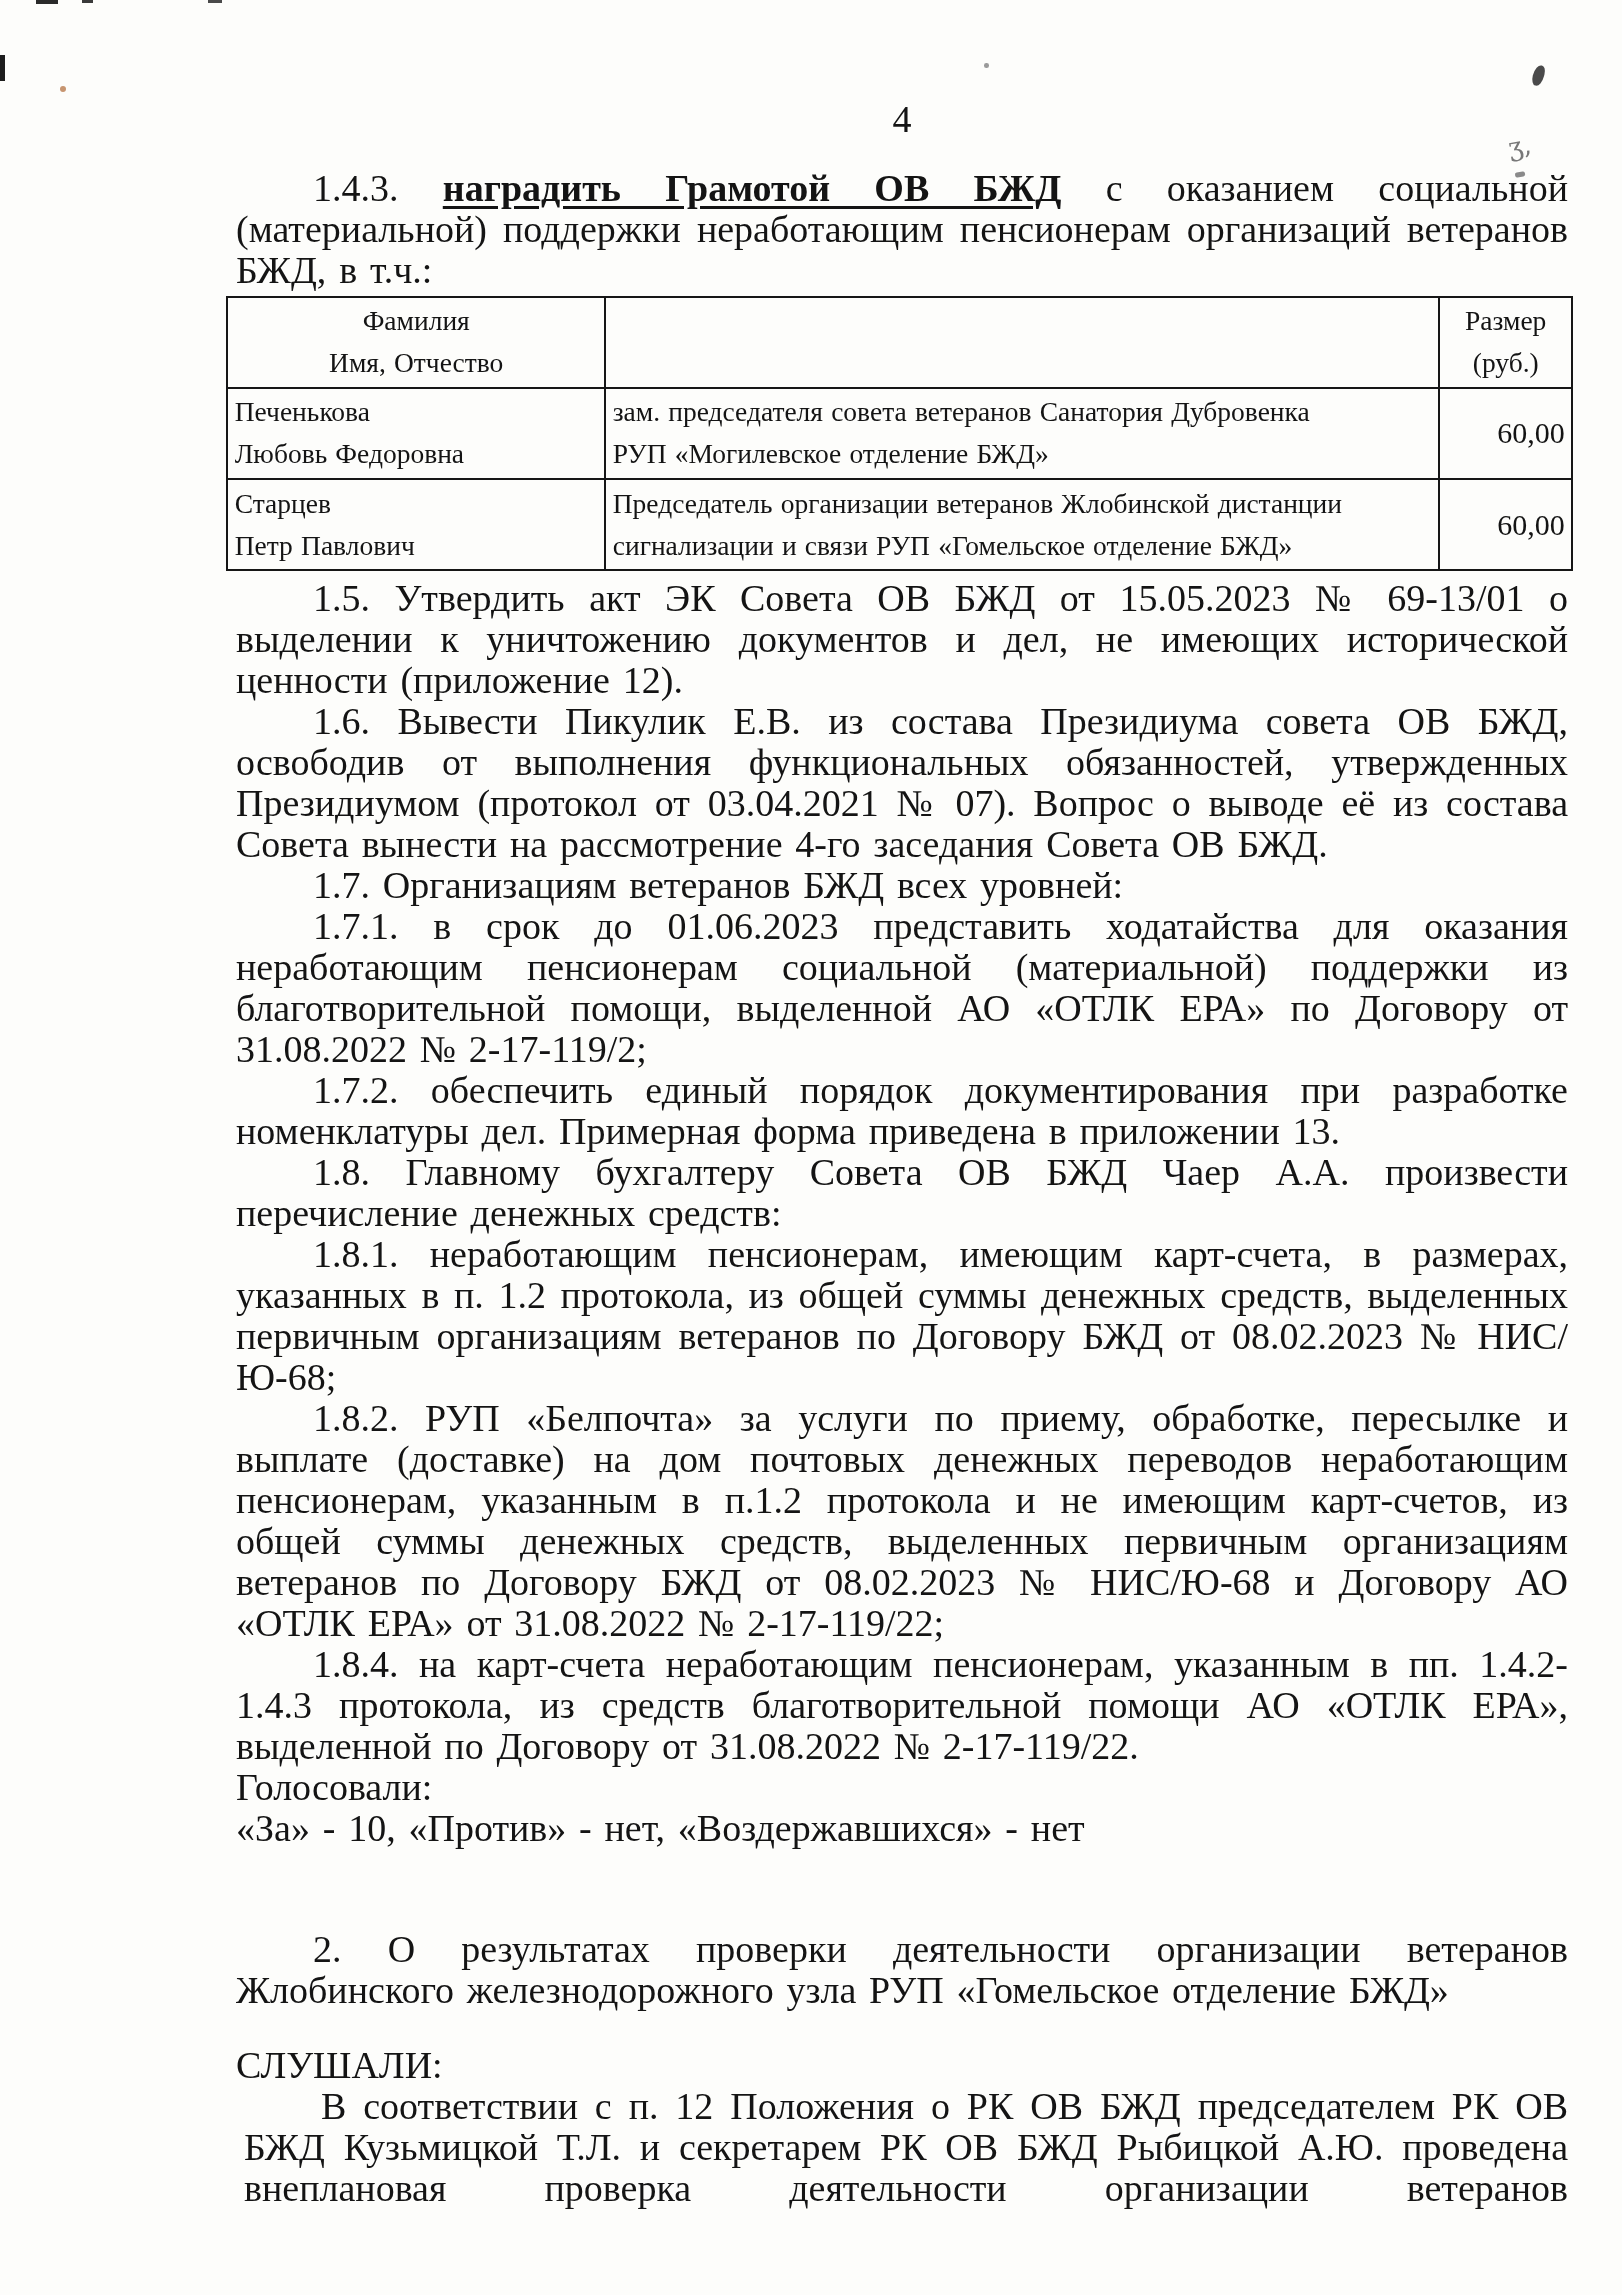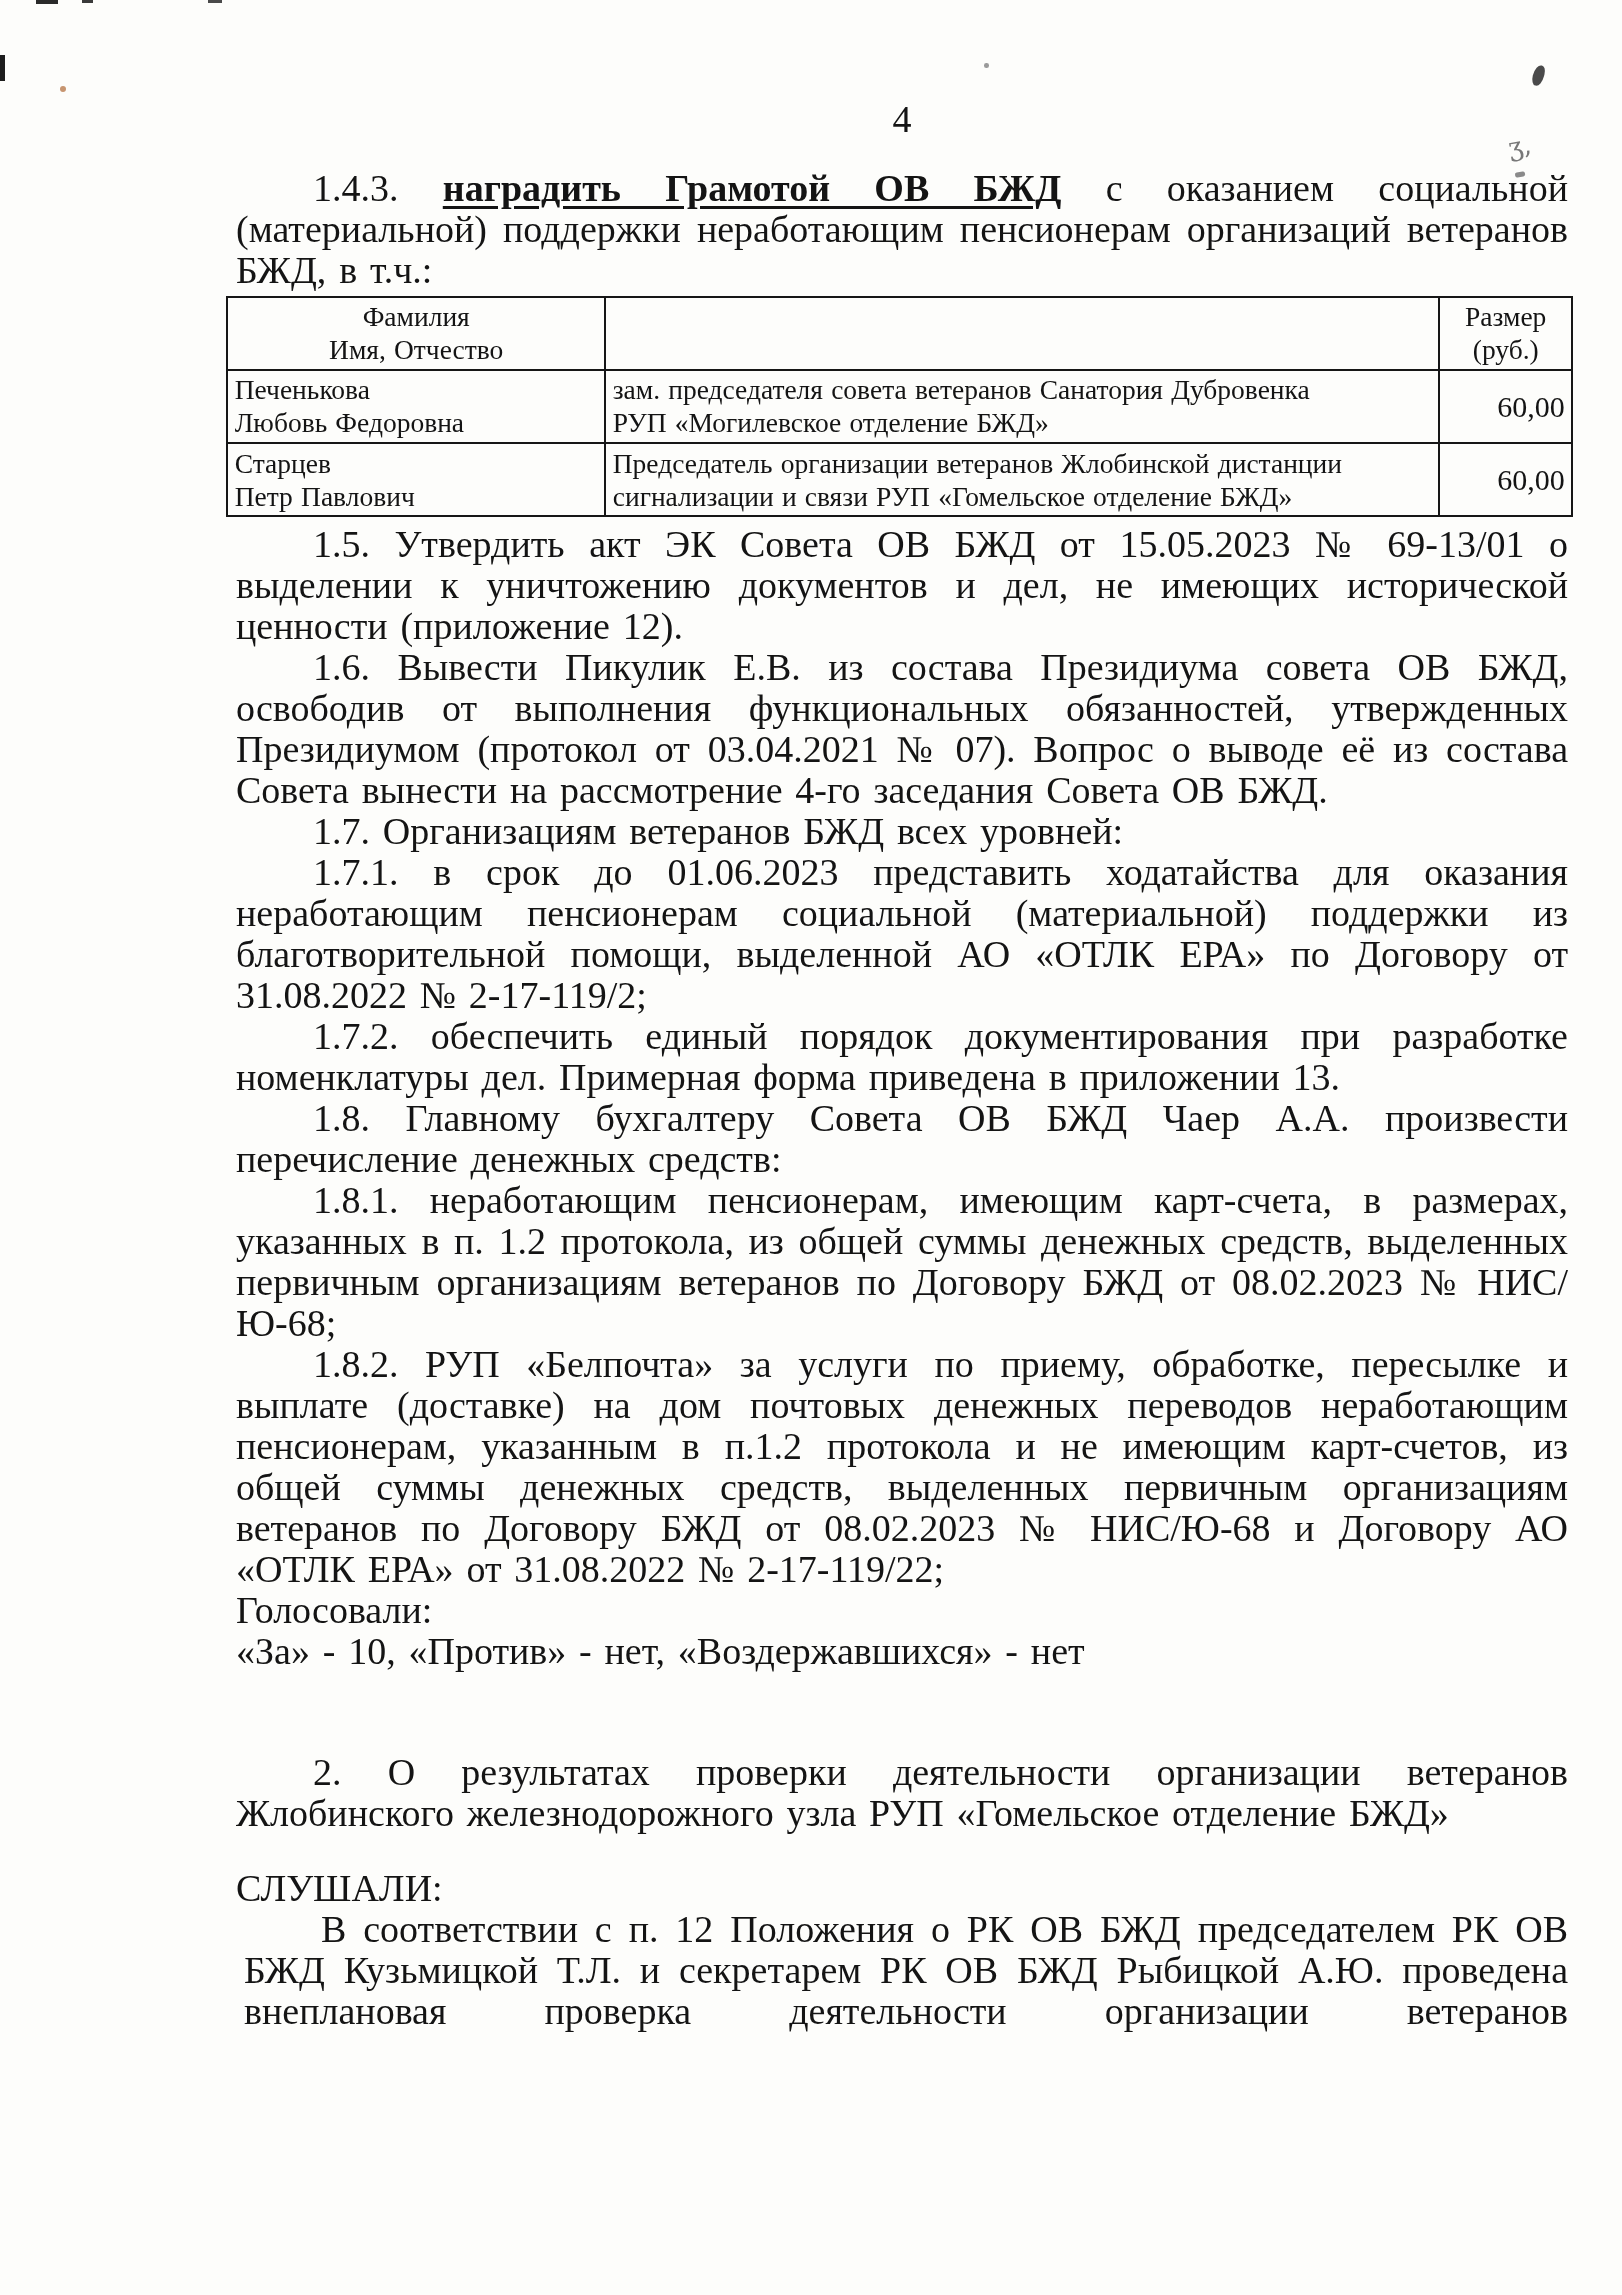--- a/index.html
+++ b/index.html
@@ -43,21 +43,21 @@
   .gap-before-s2 { margin-top: 80px; font-family: Liberation Serif, serif; }
   .gap-before-slushali { margin-top: 34px; }
   .justify-last { text-align-last: justify; margin-left: 8px; }
 
   table.awards {
     border-collapse: collapse;
     width: 1345px;
     margin: 5.2px 0 6.5px -9.8px;
     table-layout: fixed;
     font-size: 27.5px;
-    line-height: 33px;
+    line-height: 42px;
     word-spacing: 1.3px;
     padding-left: 26px;
   }
   table.awards, table.awards td, table.awards th {
     border: 2px solid #161616;
   }
   table.awards { border-width: 2.6px; }
   table.awards th, table.awards td {
     font-weight: normal;
     padding: 2.6px 6.5px;
@@ -161,20 +161,21 @@
     </table>
 
     <p class="body-par">1.5. Утвердить акт ЭК Совета ОВ БЖД от 15.05.2023 № 69-13/01 о выделении к уничтожению документов и дел, не имеющих исторической ценности (приложение 12).</p>
     <p class="body-par">1.6. Вывести Пикулик Е.В. из состава Президиума совета ОВ БЖД, освободив от выполнения функциональных обязанностей, утвержденных Президиумом (протокол от 03.04.2021 № 07). Вопрос о выводе её из состава Совета вынести на рассмотрение 4-го заседания Совета ОВ БЖД.</p>
     <p class="body-par">1.7. Организациям ветеранов БЖД всех уровней:</p>
     <p class="body-par">1.7.1. в срок до 01.06.2023 представить ходатайства для оказания неработающим пенсионерам социальной (материальной) поддержки из благотворительной помощи, выделенной АО «ОТЛК ЕРА» по Договору от 31.08.2022 № 2-17-119/2;</p>
     <p class="body-par">1.7.2. обеспечить единый порядок документирования при разработке номенклатуры дел. Примерная форма приведена в приложении 13.</p>
     <p class="body-par">1.8. Главному бухгалтеру Совета ОВ БЖД Чаер А.А. произвести перечисление денежных средств:</p>
     <p class="body-par">1.8.1. неработающим пенсионерам, имеющим карт-счета, в размерах, указанных в п. 1.2 протокола, из общей суммы денежных средств, выделенных первичным организациям ветеранов по Договору БЖД от 08.02.2023 № НИС/Ю-68;</p>
     <p class="body-par">1.8.2. РУП «Белпочта» за услуги по приему, обработке, пересылке и выплате (доставке) на дом почтовых денежных переводов неработающим пенсионерам, указанным в п.1.2 протокола и не имеющим карт-счетов, из общей суммы денежных средств, выделенных первичным организациям ветеранов по Договору БЖД от 08.02.2023 № НИС/Ю-68 и Договору АО «ОТЛК ЕРА» от 31.08.2022 № 2-17-119/22;</p>
+    <p class="body-par">1.8.4. на карт-счета неработающим пенсионерам, указанным в пп. 1.4.2-1.4.3 протокола, из средств благотворительной помощи АО «ОТЛК ЕРА», выделенной по Договору от 31.08.2022 № 2-17-119/22.</p>
 
     <p class="flush">Голосовали:</p>
     <p class="flush">«За» - 10, «Против» - нет, «Воздержавшихся» - нет</p>
 
     <p class="body-par gap-before-s2">2. О результатах проверки деятельности организации ветеранов Жлобинского железнодорожного узла РУП «Гомельское отделение БЖД»</p>
 
     <p class="flush gap-before-slushali">СЛУШАЛИ:</p>
 
     <p class="body-par justify-last">В соответствии с п. 12 Положения о РК ОВ БЖД председателем РК ОВ БЖД Кузьмицкой Т.Л. и секретарем РК ОВ БЖД Рыбицкой А.Ю. проведена внеплановая проверка деятельности организации ветеранов</p>
 

